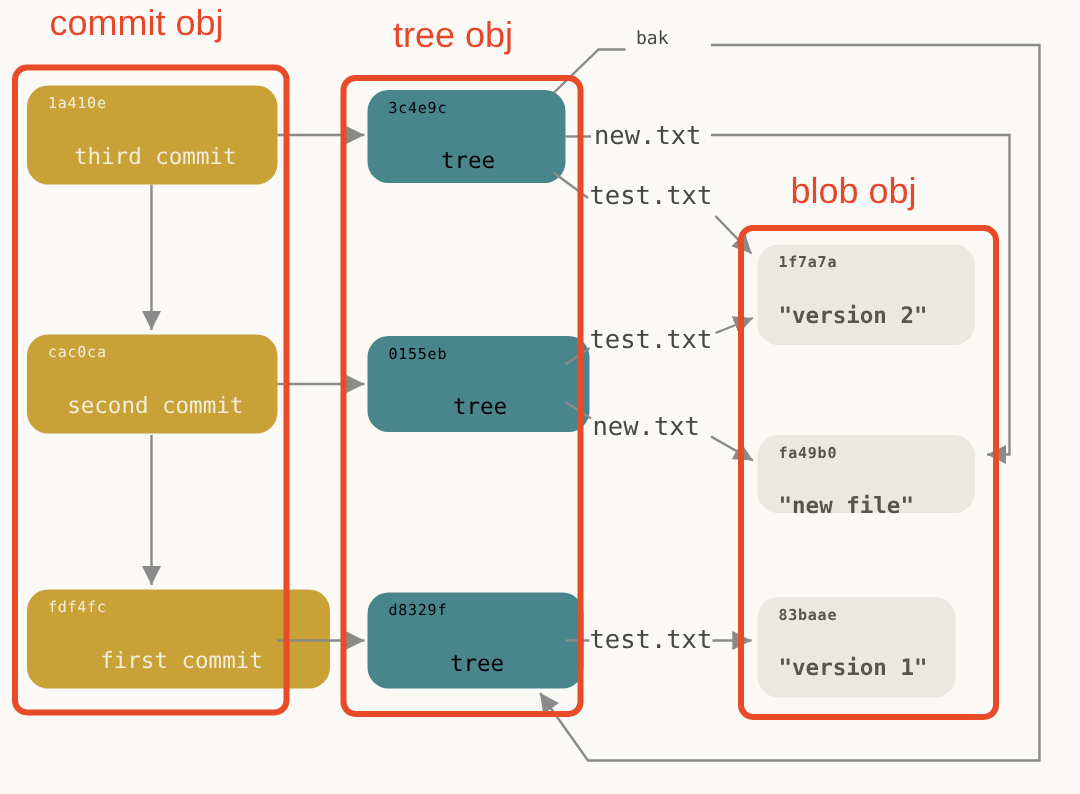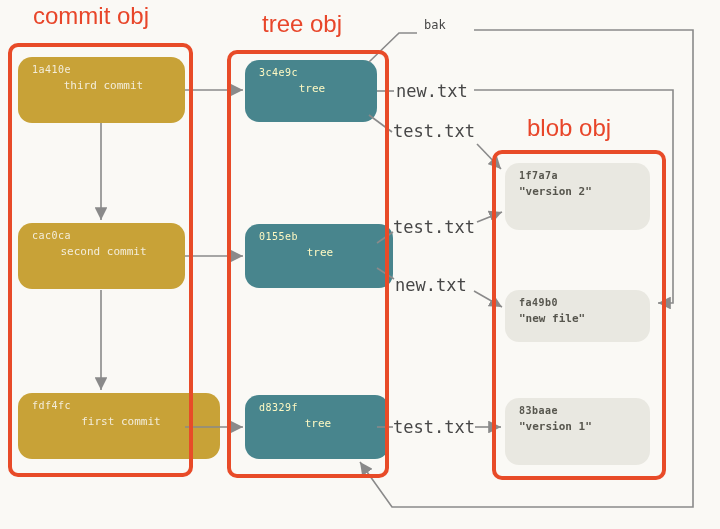--- a/index.html
+++ b/index.html
@@ -16,24 +16,24 @@
   .glabel{
     position:absolute;font-family:"Liberation Sans",sans-serif;
     font-size:24px;color:#e8462a;z-index:4;white-space:nowrap;
   }
   
   .node{
     position:absolute;border-radius:14px;z-index:1;
     padding:7px 0 0 14px;box-sizing:border-box;
   }
   .node .hash{font-size:10px;letter-spacing:.5px;}
-  .node .nlabel{font-size:11px;margin-top:4px;white-space:nowrap;}
+  .node .nlabel{font-size:15px;margin-top:20px;white-space:nowrap;}
   .commit{background:#c8a237;color:#f3eddb;}
   .commit .nlabel{text-align:center;padding-right:10px;}
-  .tree{background:#48858d;color:#fef9c3;}
+  .tree{background:#48858d;color:#000000;}
   .tree .nlabel{text-align:center;padding-right:12px;}
   .blob{background:#e9e8e1;color:#57564e;font-weight:bold;}
   
   .elabel{
     position:absolute;font-size:17px;color:#474747;z-index:4;white-space:nowrap;
   }
   .elabel.bak{font-size:12px;}
   svg.edges{position:absolute;left:0;top:0;z-index:2;}
 </style>
 </head>
@@ -101,21 +101,21 @@
   </div>
 
   <div class="node blob" style="left:505px;top:163px;width:145px;height:67px">
     <div class="hash">1f7a7a</div>
     <div class="nlabel">"version 2"</div>
   </div>
   <div class="node blob" style="left:505px;top:290px;width:145px;height:52px">
     <div class="hash">fa49b0</div>
     <div class="nlabel">"new file"</div>
   </div>
-  <div class="node blob" style="left:505px;top:398px;width:145px;height:67px">
+  <div class="node blob" style="left:505px;top:398px;width:132px;height:67px">
     <div class="hash">83baae</div>
     <div class="nlabel">"version 1"</div>
   </div>
 
   <div class="group" style="left:8px;top:43px;width:185px;height:434px"></div>
   <div class="group" style="left:227px;top:50px;width:162px;height:428px"></div>
   <div class="group" style="left:492px;top:150px;width:174px;height:330px"></div>
 
   <div class="glabel" style="left:33px;top:2px">commit obj</div>
   <div class="glabel" style="left:527px;top:114px">blob obj</div>

